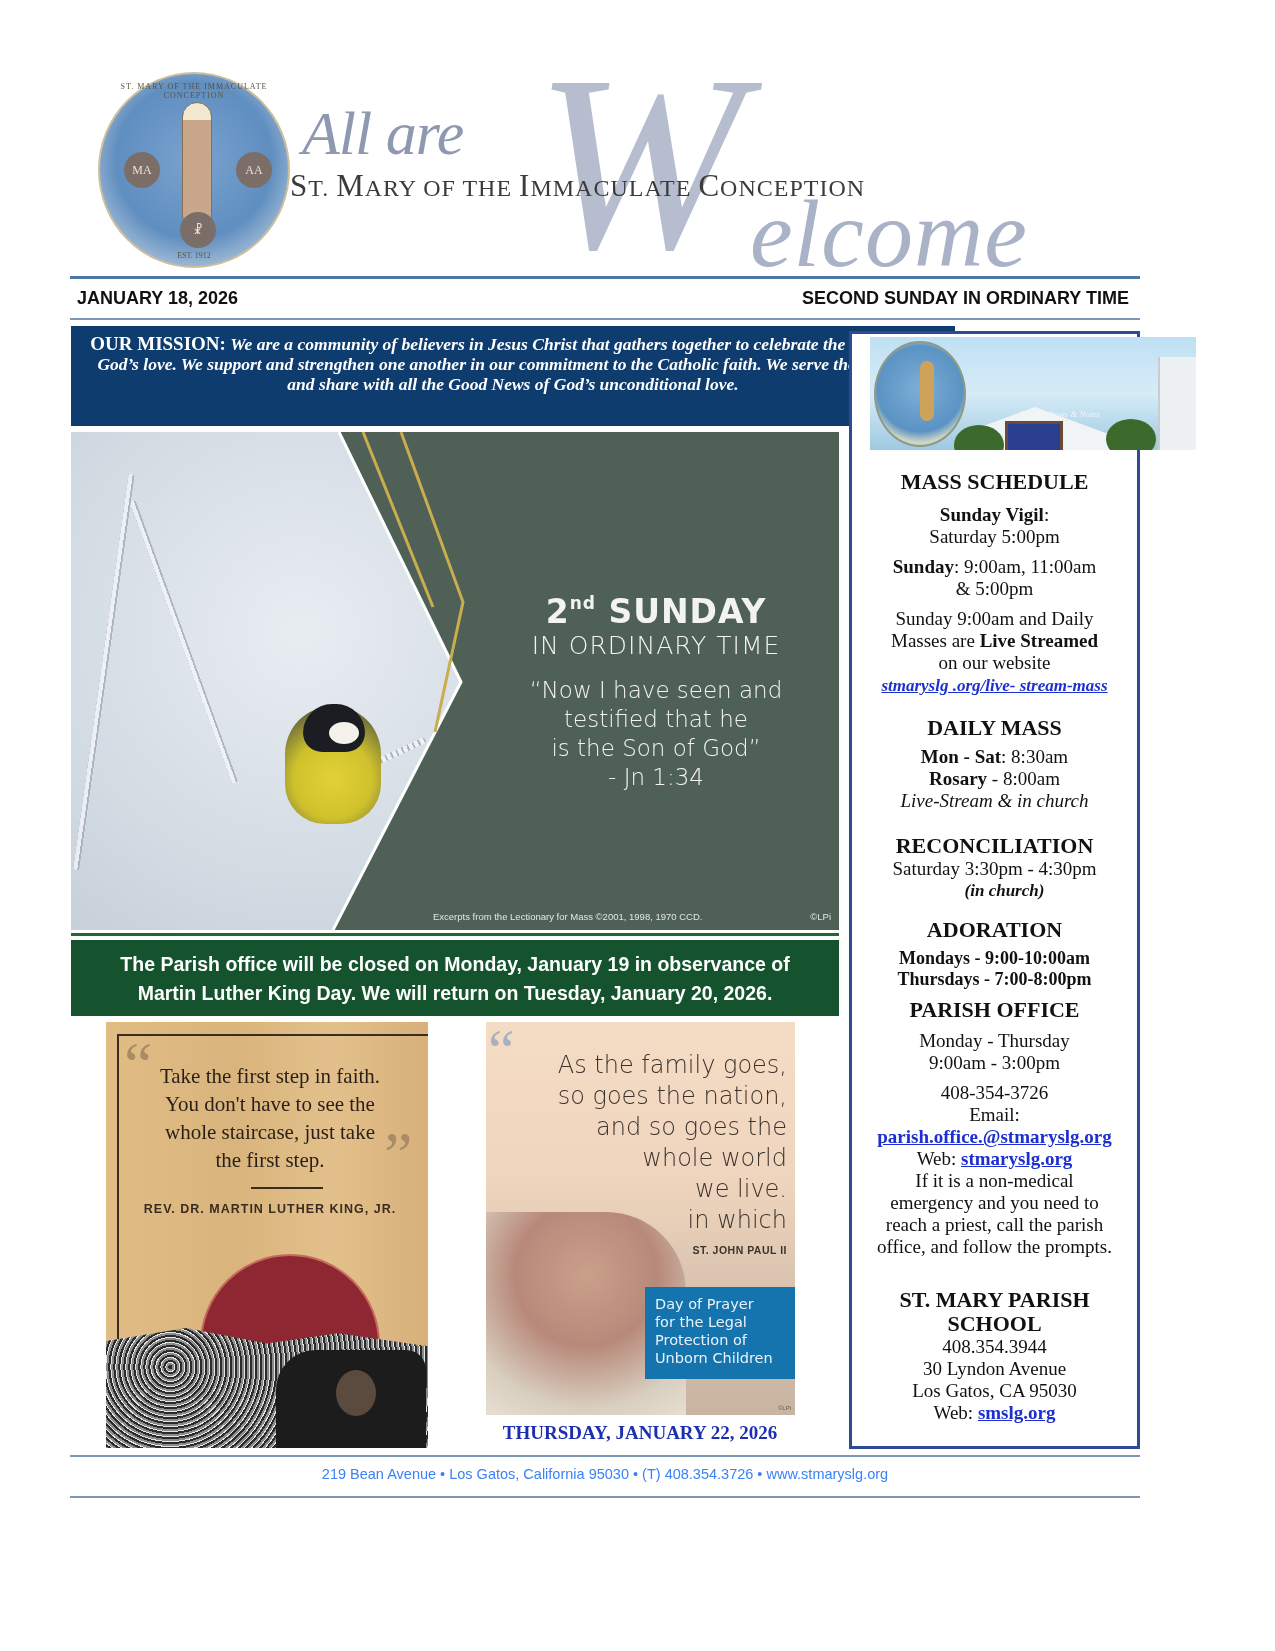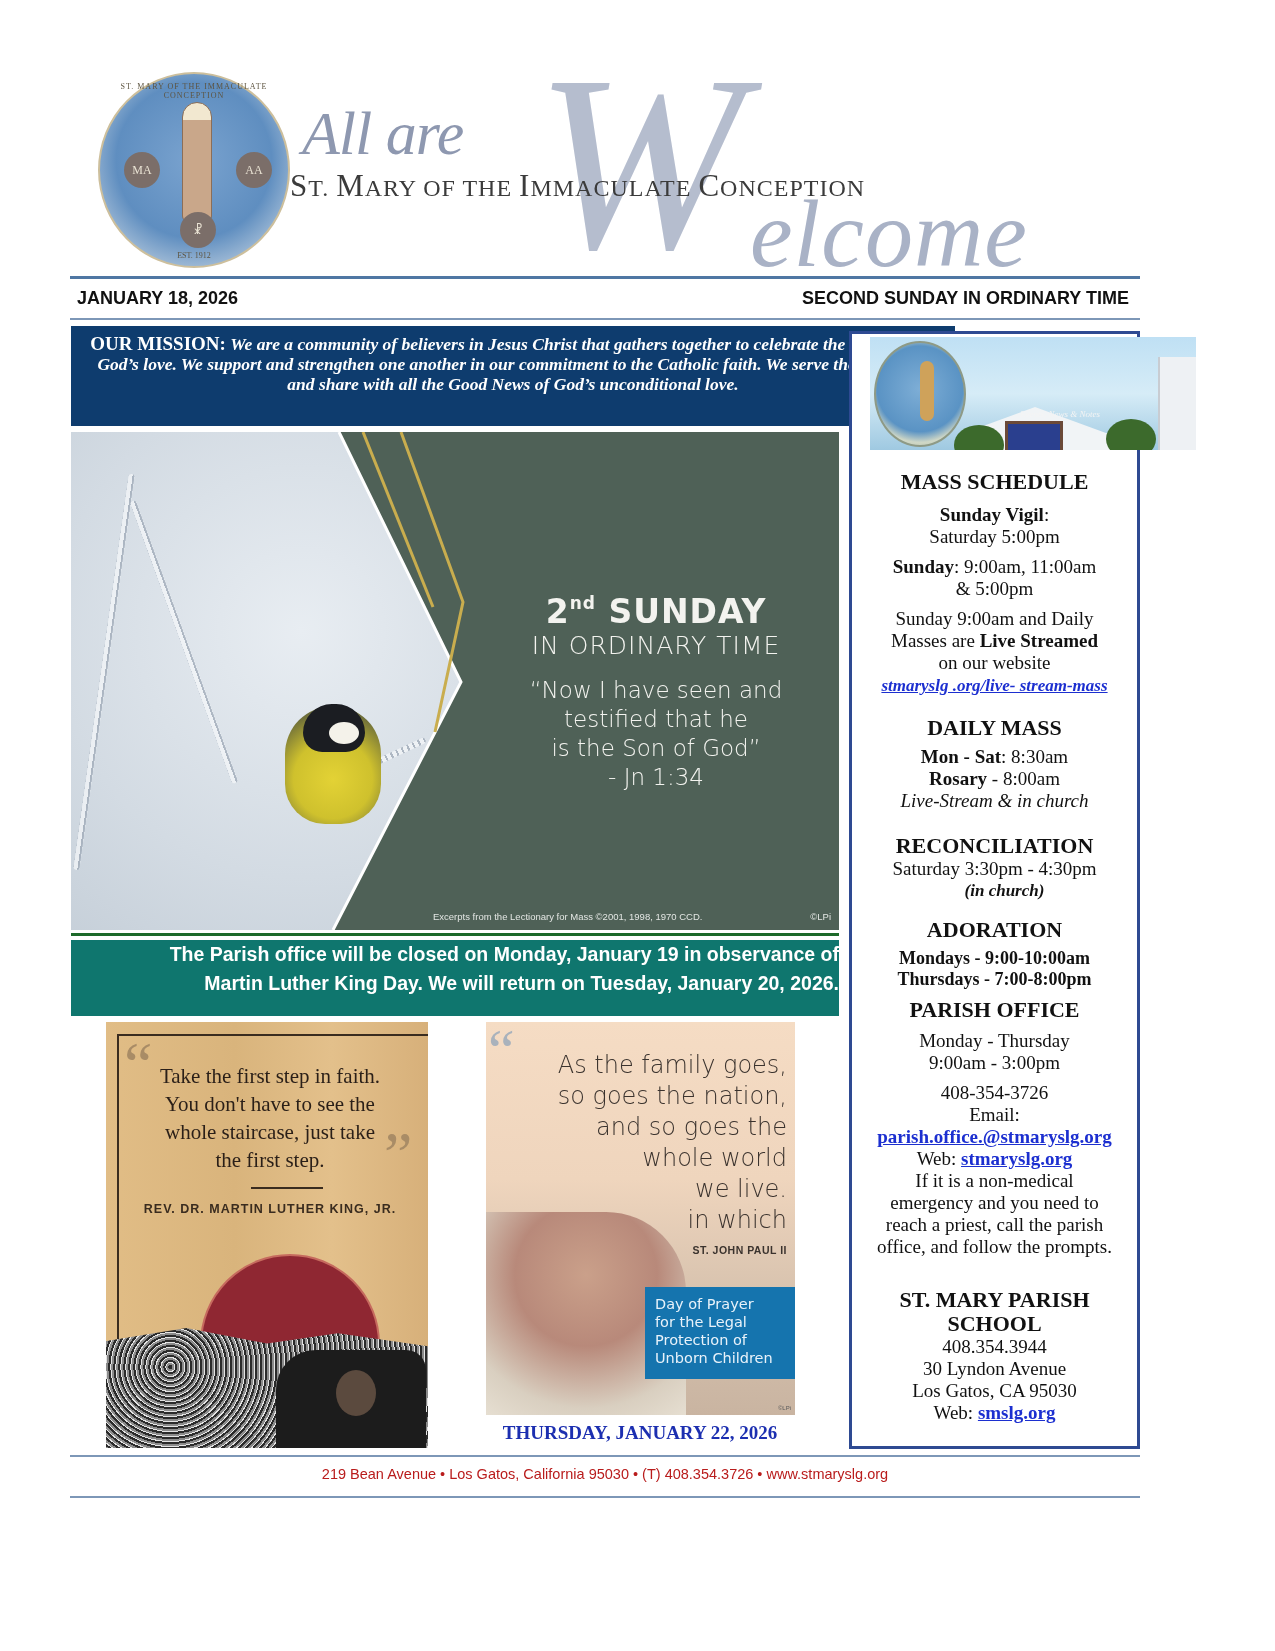--- a/index.html
+++ b/index.html
@@ -57,22 +57,22 @@
   .hero .t1 { font-size: 33px; font-weight: bold; letter-spacing: 1px; }
   .hero .t1 sup { font-size: 17px; vertical-align: 14px; }
   .hero .t2 { font-size: 25px; letter-spacing: 1px; margin-top: 0px; font-weight: 300; }
   .hero .quote { font-size: 23px; line-height: 29px; margin-top: 16px; font-weight: 300; }
   .hero .credit { position: absolute; left: 362px; bottom: 8px; font-family: "Liberation Sans", sans-serif; font-size: 9.5px; color: #e3e6e3; }
   .hero .lpi { position: absolute; right: 8px; bottom: 8px; font-family: "Liberation Sans", sans-serif; font-size: 9.5px; color: #e3e6e3; }
 
   .green-rule { position: absolute; left: 71px; top: 933px; width: 768px; height: 3px; background: #1d6a2a; }
 
   
-  .closed { position: absolute; left: 71px; top: 940px; width: 768px; height: 76px; background: #0f766e; color: #fff;
-            text-align: right; font-family: "Liberation Sans", sans-serif; font-weight: bold; font-size: 19.5px; line-height: 29px; }
+  .closed { position: absolute; left: 71px; top: 940px; width: 768px; height: 76px; background: #14532d; color: #fff;
+            text-align: center; font-family: "Liberation Sans", sans-serif; font-weight: bold; font-size: 19.5px; line-height: 29px; padding-top: 10px; }
 
   
   .mlk { position: absolute; left: 106px; top: 1022px; width: 322px; height: 426px; overflow: hidden;
          background: linear-gradient(90deg, #e1bd86, #d9b47c 40%, #e3c08b 70%, #d7b07a); }
   .mlk .frame { position: absolute; left: 11px; top: 12px; width: 340px; height: 400px; border: 2px solid #3a2c1f; border-right: none; }
   .mlk .qmark-l { position: absolute; left: 18px; top: 6px; font-size: 64px; color: #a98c66; font-family: "Liberation Serif", serif; }
   .mlk .qmark-r { position: absolute; left: 278px; top: 96px; font-size: 64px; color: #a98c66; font-family: "Liberation Serif", serif; }
   .mlk .quote { position: absolute; left: 12px; top: 40px; width: 304px; text-align: center; font-family: "Liberation Serif", serif;
                 font-size: 21px; line-height: 28px; color: #2a1f18; }
   .mlk .bar { position: absolute; left: 145px; top: 165px; width: 72px; height: 2px; background: #3a2c1f; }
@@ -118,21 +118,21 @@
   .sb h3 { font-size: 22px; font-weight: bold; line-height: 24px; }
   .sb p { font-size: 19px; line-height: 22px; }
   .sb .b { font-weight: bold; }
   .sb .i { font-style: italic; }
   .sb .bi { font-weight: bold; font-style: italic; font-size: 17px; margin-left: 20px; }
   .sb a { color: #1c2fd0; text-decoration: underline; }
   .sb a.bold { font-weight: bold; }
   .sb a.ital { font-style: italic; font-weight: bold; font-size: 17px; }
 
   
-  .footer { position: absolute; left: 70px; top: 1466px; width: 1070px; text-align: center; font-family: "Liberation Sans", sans-serif; font-size: 14.5px; color: #b91c1c; }
+  .footer { position: absolute; left: 70px; top: 1466px; width: 1070px; text-align: center; font-family: "Liberation Sans", sans-serif; font-size: 14.5px; color: #3b82f6; }
 </style>
 </head>
 <body>
 
 <div class="masthead">
   <div class="seal">
     <div class="ring-text">ST. MARY OF THE IMMACULATE CONCEPTION</div>
     <div class="figure"></div>
     <div class="medal m1">MA</div>
     <div class="medal m2">AA</div>

